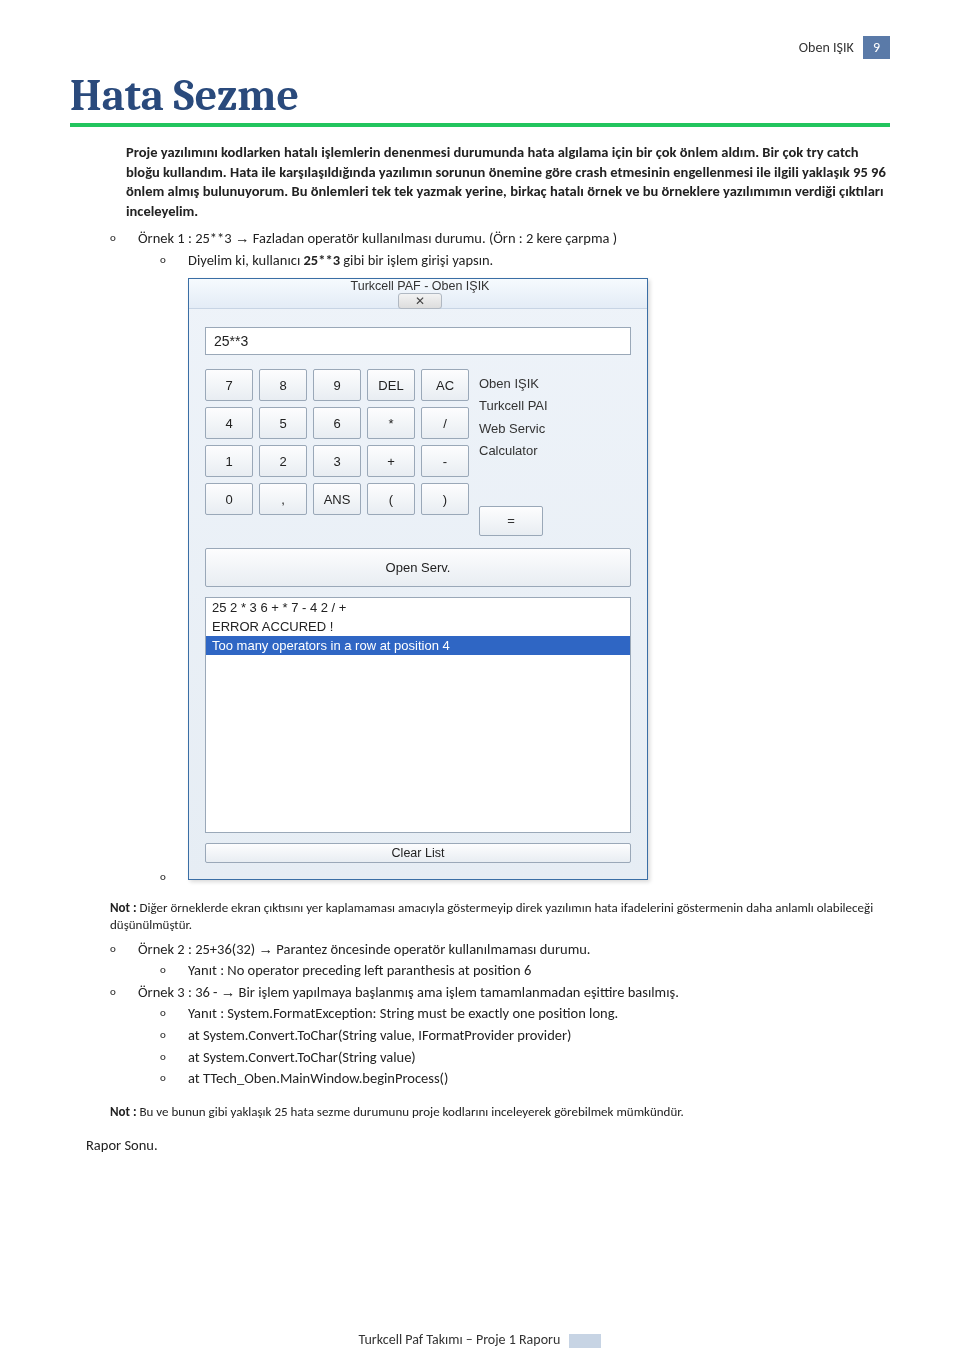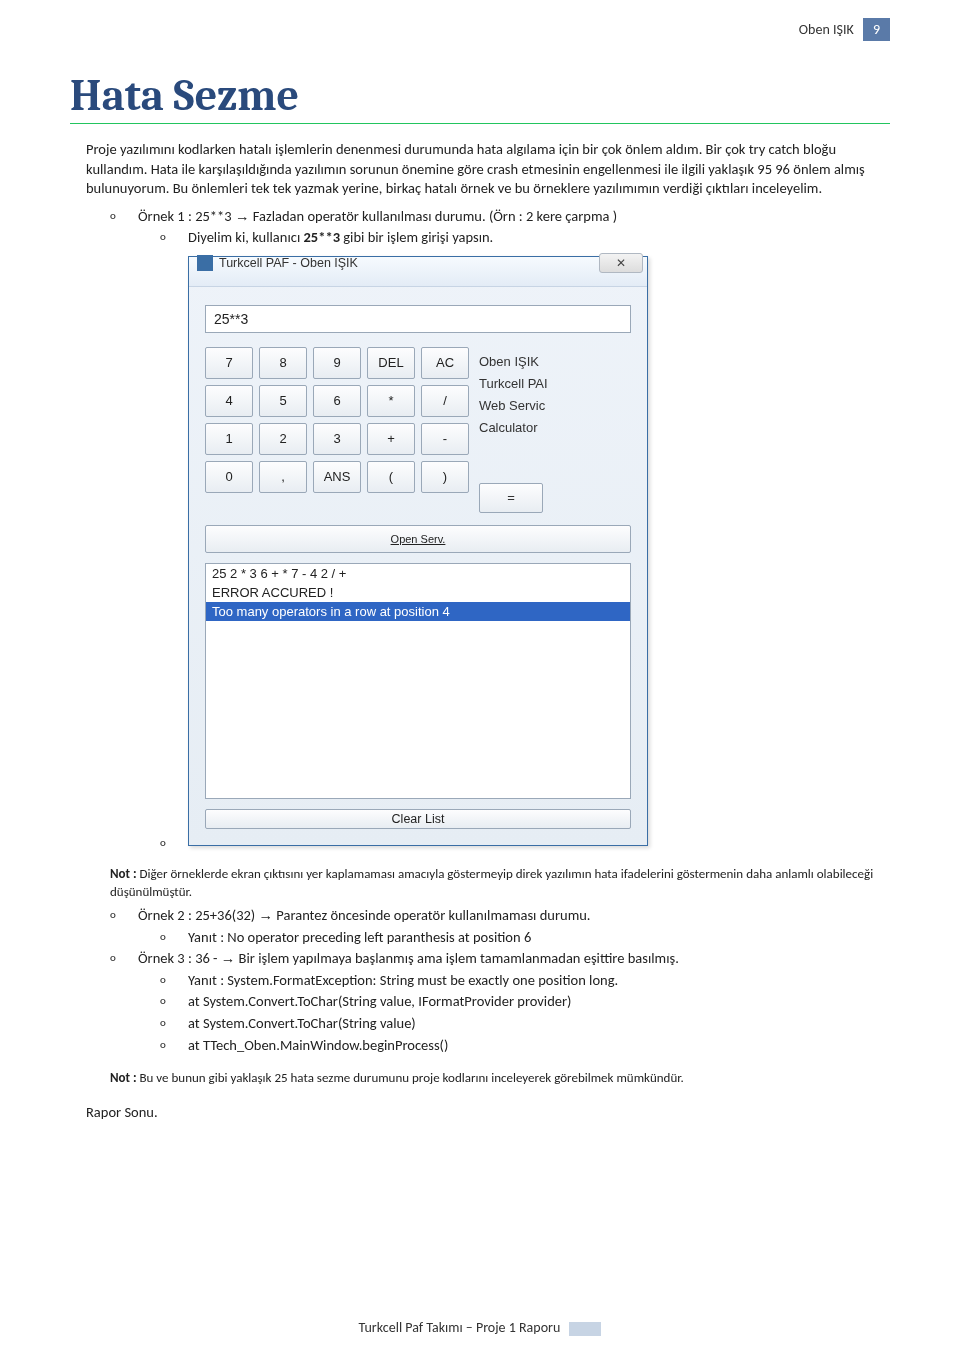--- a/index.html
+++ b/index.html
@@ -10,48 +10,48 @@
     color: #222;
     width: 960px;
   }
   .page {
     padding: 30px 70px 20px 70px;
     position: relative;
     min-height: 1360px;
   }
   .hdr {
     position: absolute;
-    top: 18px;
+    top: 36px;
     right: 70px;
     font-size: 14px;
     color: #333;
   }
   .hdr .pgnum {
     display: inline-block;
     background: #5a7aa8;
     color: #fff;
     padding: 3px 10px;
     margin-left: 6px;
     font-size: 14px;
   }
   h1.title {
     font-family: Cambria, Georgia, serif;
     color: #2a4a7c;
     font-size: 44px;
     font-weight: bold;
     margin: 40px 0 0 0;
-    border-bottom: 1px solid #22c55e;
+    border-bottom: 4px solid #22c55e;
     padding-bottom: 2px;
   }
   .body-text {
     font-size: 14.5px;
     line-height: 1.35;
     margin: 16px 0 8px 0;
   }
-  .indent1 { margin-left: 16px; }
+  .indent1 { margin-left: 56px; font-weight: bold; }
   .bullet-row {
     display: flex;
     font-size: 14.5px;
     line-height: 1.35;
     margin: 2px 0;
   }
   .bullet-row .mark {
     width: 28px;
     flex: 0 0 28px;
     text-align: left;
@@ -74,20 +74,21 @@
   }
   .titlebar {
     display: flex;
     align-items: center;
     height: 30px;
     background: linear-gradient(#f6fafe,#e3ecf6);
     border-bottom: 1px solid #c7d4e4;
     padding: 0 4px 16px 8px;
     font-size: 12.5px;
     color: #333;
+    flex-direction: column;
   }
   .titlebar .app-icon {
     width: 16px; height: 16px;
     background: #3a6ea5;
     margin-right: 6px;
     display: inline-block;
   }
   .titlebar .tspacer { flex: 1; }
   .titlebar .close-btn {
     width: 44px; height: 20px;
@@ -146,30 +147,29 @@
     height: 30px;
     border: 1px solid #9aa8b8;
     background: linear-gradient(#fdfdfe,#e8edf2);
     display: flex;
     align-items: center;
     justify-content: center;
     border-radius: 2px;
   }
   .open-serv-btn {
     width: 100%;
-    height: 28px;
+    height: 39px;
     border: 1px solid #9aa8b8;
     background: linear-gradient(#fdfdfe,#e8edf2);
     display: flex;
     align-items: center;
     justify-content: center;
-    font-size: 11px;
+    font-size: 13px;
     margin-bottom: 10px;
     border-radius: 2px;
-    text-decoration: underline;
   }
   .log-list {
     border: 1px solid #9aa8b8;
     background: #fff;
     height: 236px;
     font-size: 13px;
     overflow: hidden;
     margin-bottom: 10px;
   }
   .log-list .row {
@@ -193,21 +193,21 @@
     display: flex;
     align-items: center;
     justify-content: center;
     font-size: 12.5px;
     border-radius: 2px;
   }
   .note { font-size: 13px; margin: 14px 0 6px 40px; line-height: 1.35;}
   .note .b, .body-text .b, .bullet-row .b { font-weight: bold; }
   .footer {
     position: absolute;
-    bottom: 24px;
+    bottom: 12px;
     left: 0; right: 0;
     text-align: center;
     font-size: 14px;
     color: #333;
   }
   .footer .fbadge {
     display: inline-block;
     width: 32px; height: 14px;
     background: #c7d4e4;
     margin-left: 6px;

